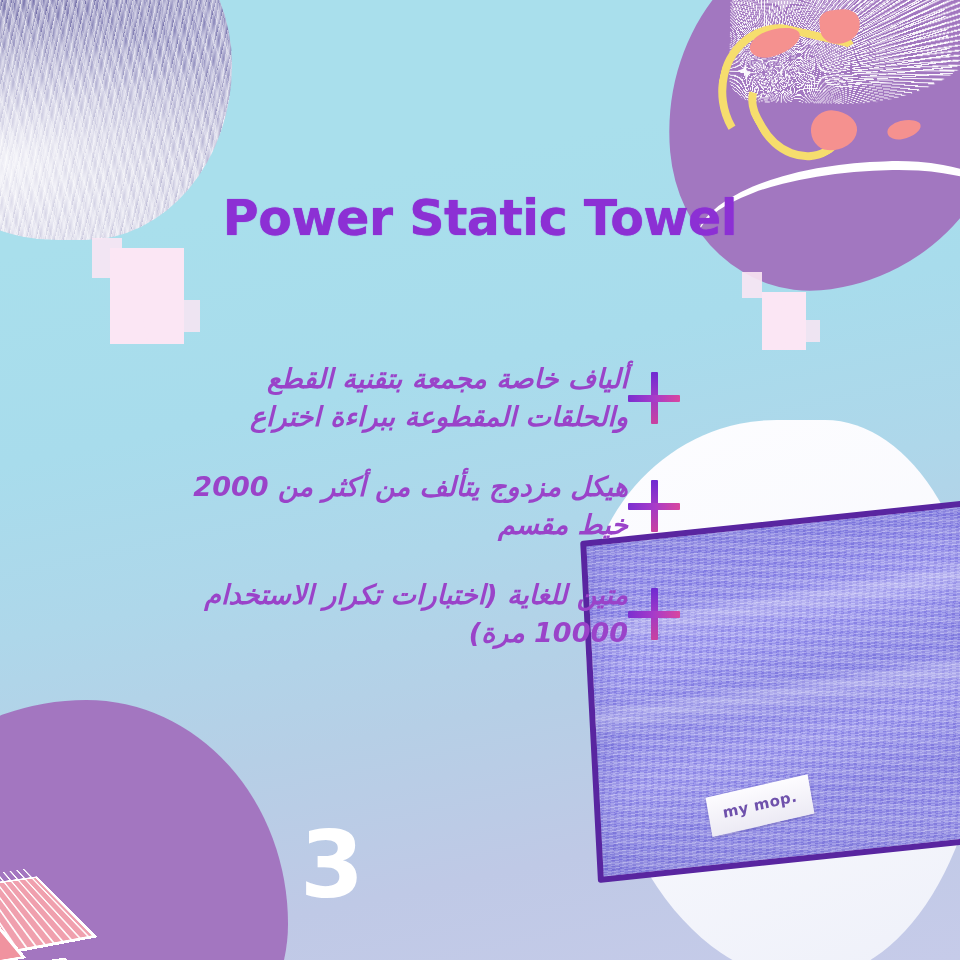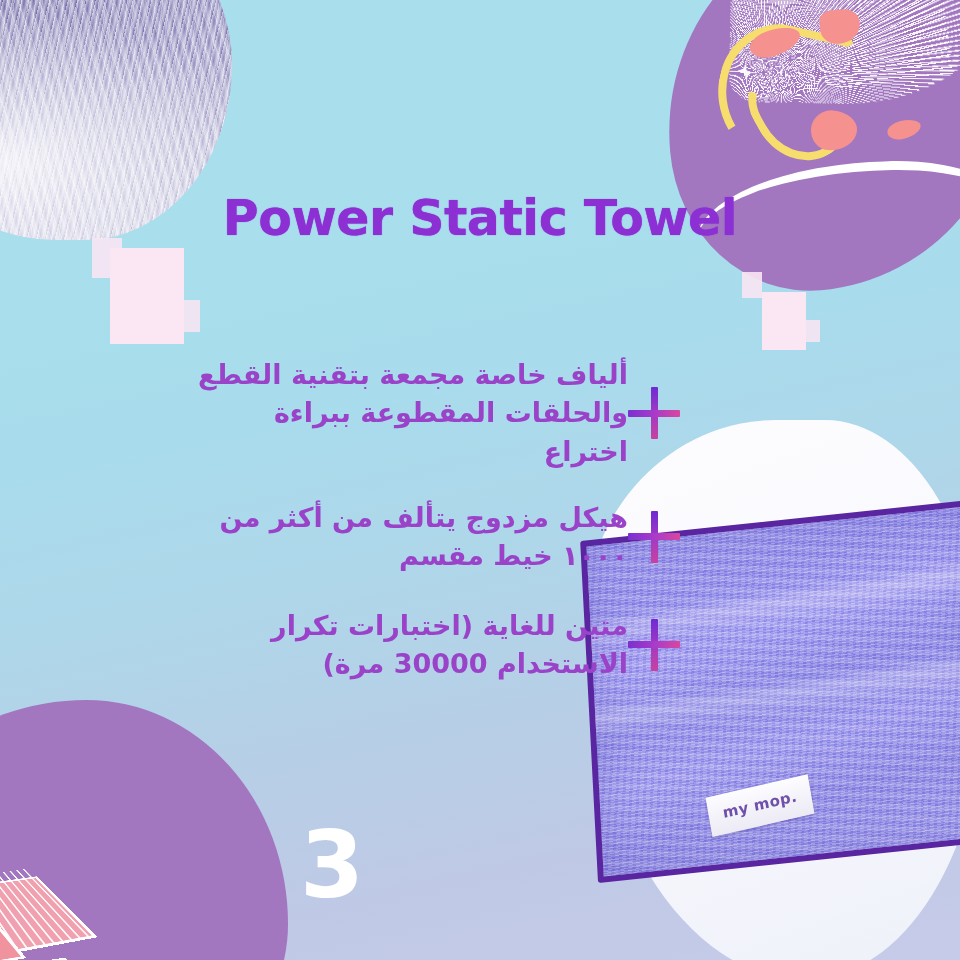--- a/index.html
+++ b/index.html
@@ -205,20 +205,21 @@
     min-height:84px;
   }
   .bullet-text{
     direction:rtl;text-align:right;
     color:#9a43c9;
     font-size:27px;line-height:1.42;
     font-weight:600;
     font-family:"DejaVu Sans","Liberation Sans",sans-serif;
     max-width:440px;
     padding-left:26px;
+    font-style:italic;
   }
   .plus{
     position:relative;width:52px;height:52px;flex:0 0 52px;
   }
   .plus::before,.plus::after{
     content:"";position:absolute;
     background:linear-gradient(90deg,#7b2fd0 0%,#a73bc9 50%,#d9479f 100%);
     border-radius:1px;
   }
   .plus::before{left:50%;top:0;width:7px;height:52px;margin-left:-3.5px;
@@ -280,24 +281,24 @@
   <div class="title">
     <span>Power Static Towel</span>
   </div>
 
   <div class="bullets">
     <div class="bullet">
       <div class="bullet-text">ألياف خاصة مجمعة بتقنية القطع والحلقات المقطوعة ببراءة اختراع</div>
       <div class="plus"></div>
     </div>
     <div class="bullet">
-      <div class="bullet-text">هيكل مزدوج يتألف من أكثر من ١٠٠٠ خيط مقسم</div>
+      <div class="bullet-text">هيكل مزدوج يتألف من أكثر من 2000 خيط مقسم</div>
       <div class="plus"></div>
     </div>
     <div class="bullet">
-      <div class="bullet-text">متين للغاية (اختبارات تكرار الاستخدام 30000 مرة)</div>
+      <div class="bullet-text">متين للغاية (اختبارات تكرار الاستخدام 10000 مرة)</div>
       <div class="plus"></div>
     </div>
   </div>
 
   <div class="page-num">3</div>
 
 </div>
 
 </body></html>

